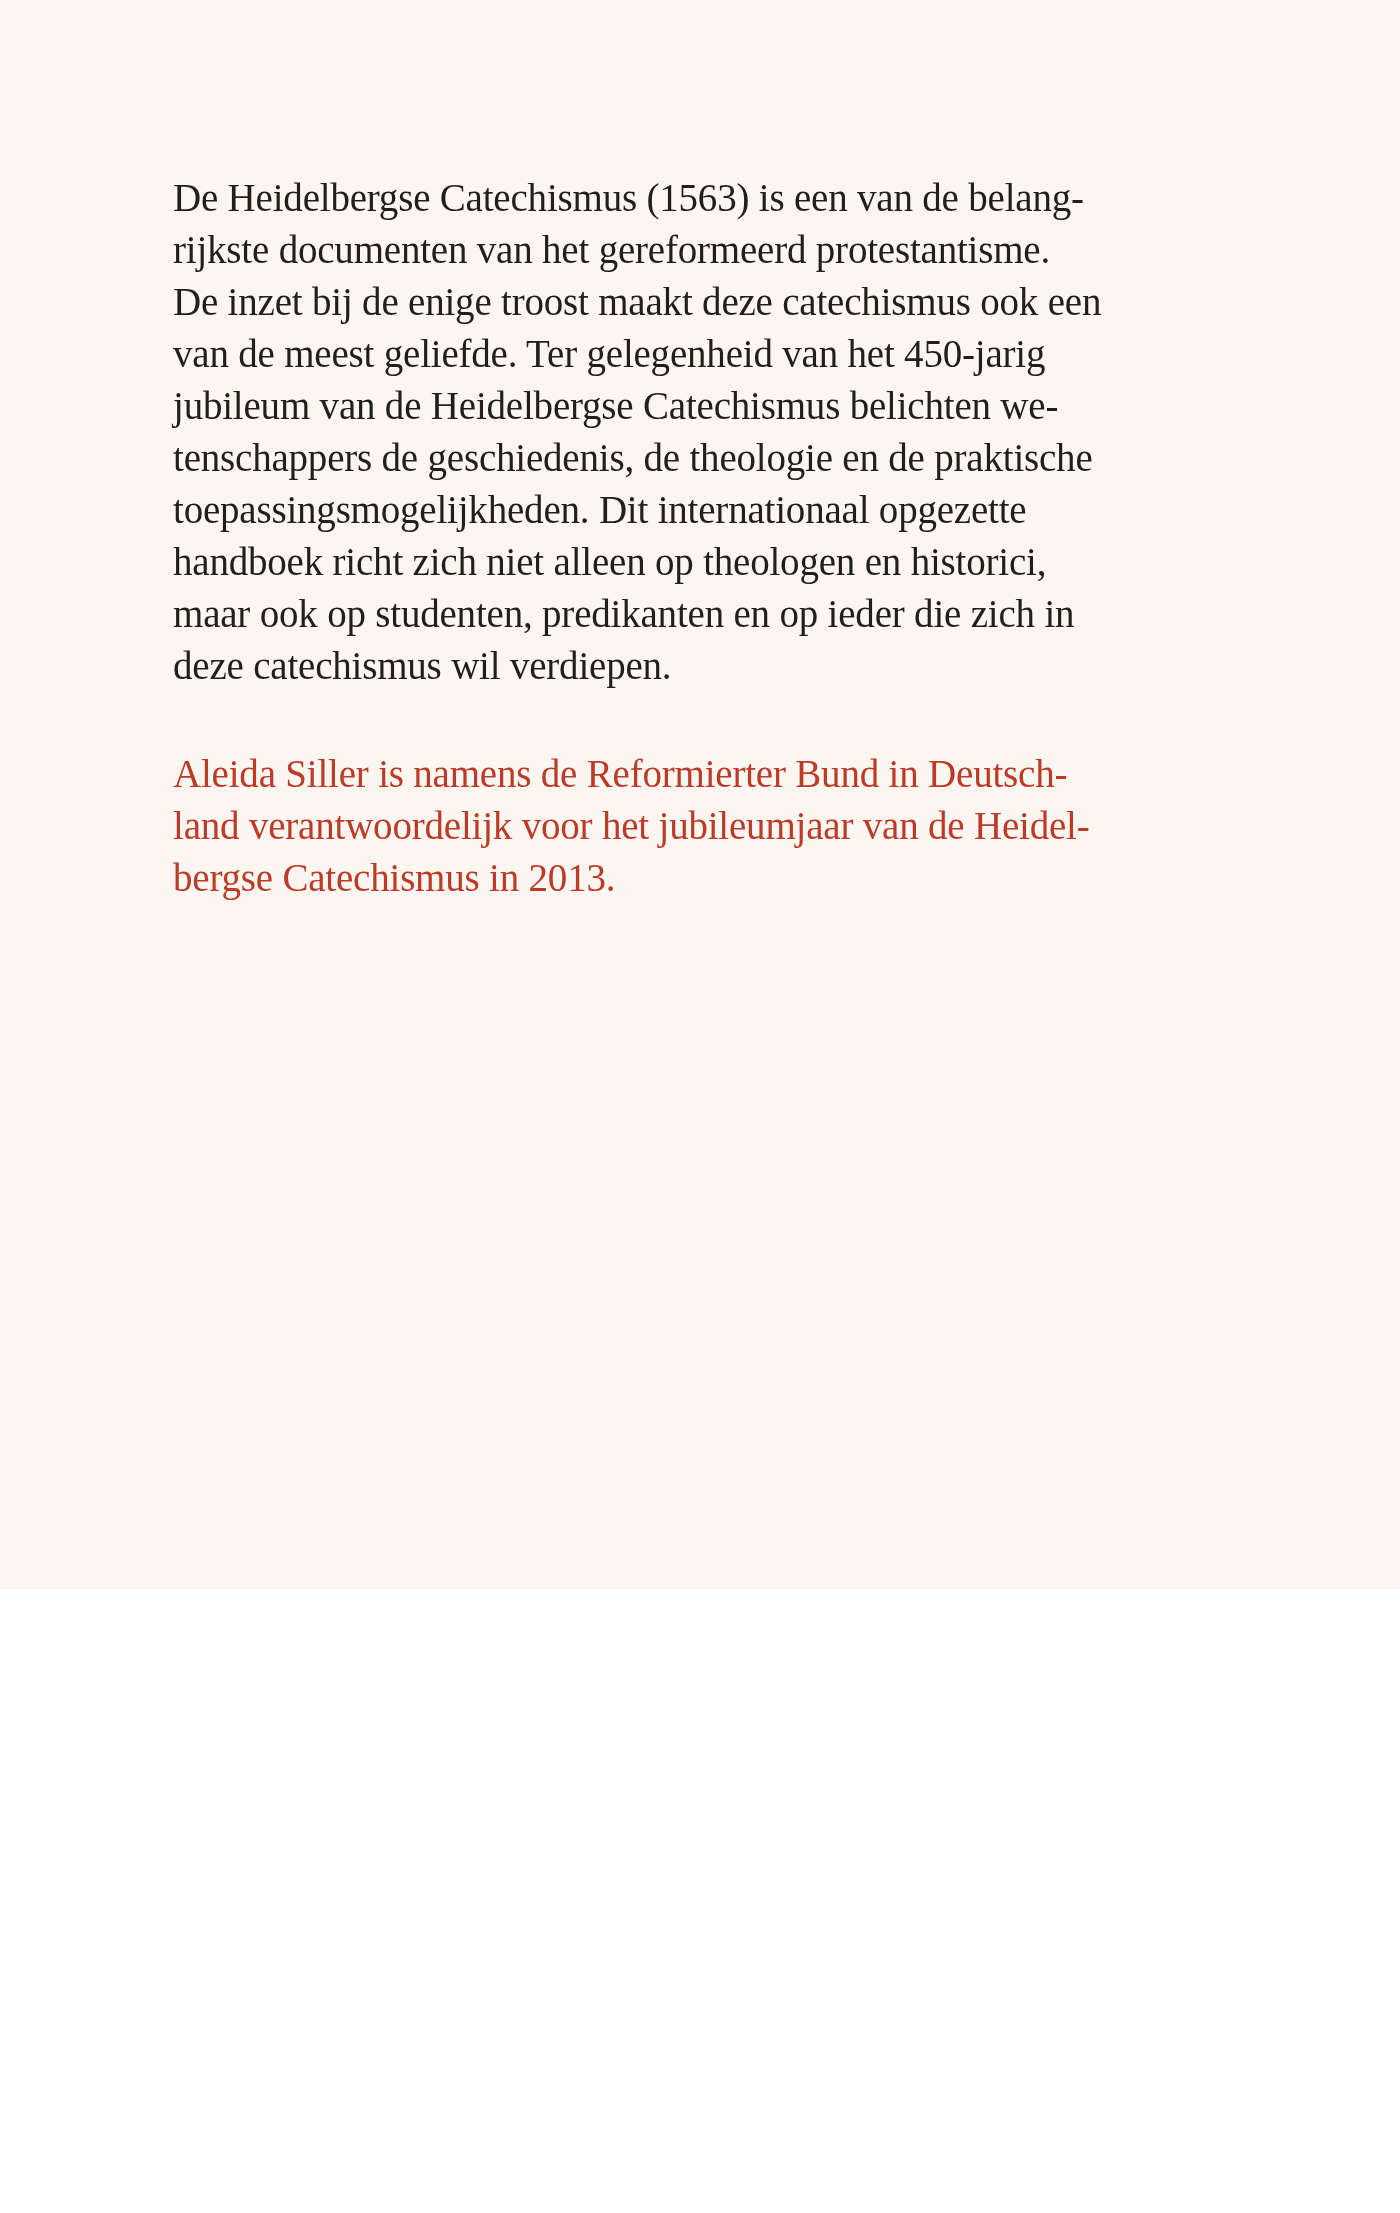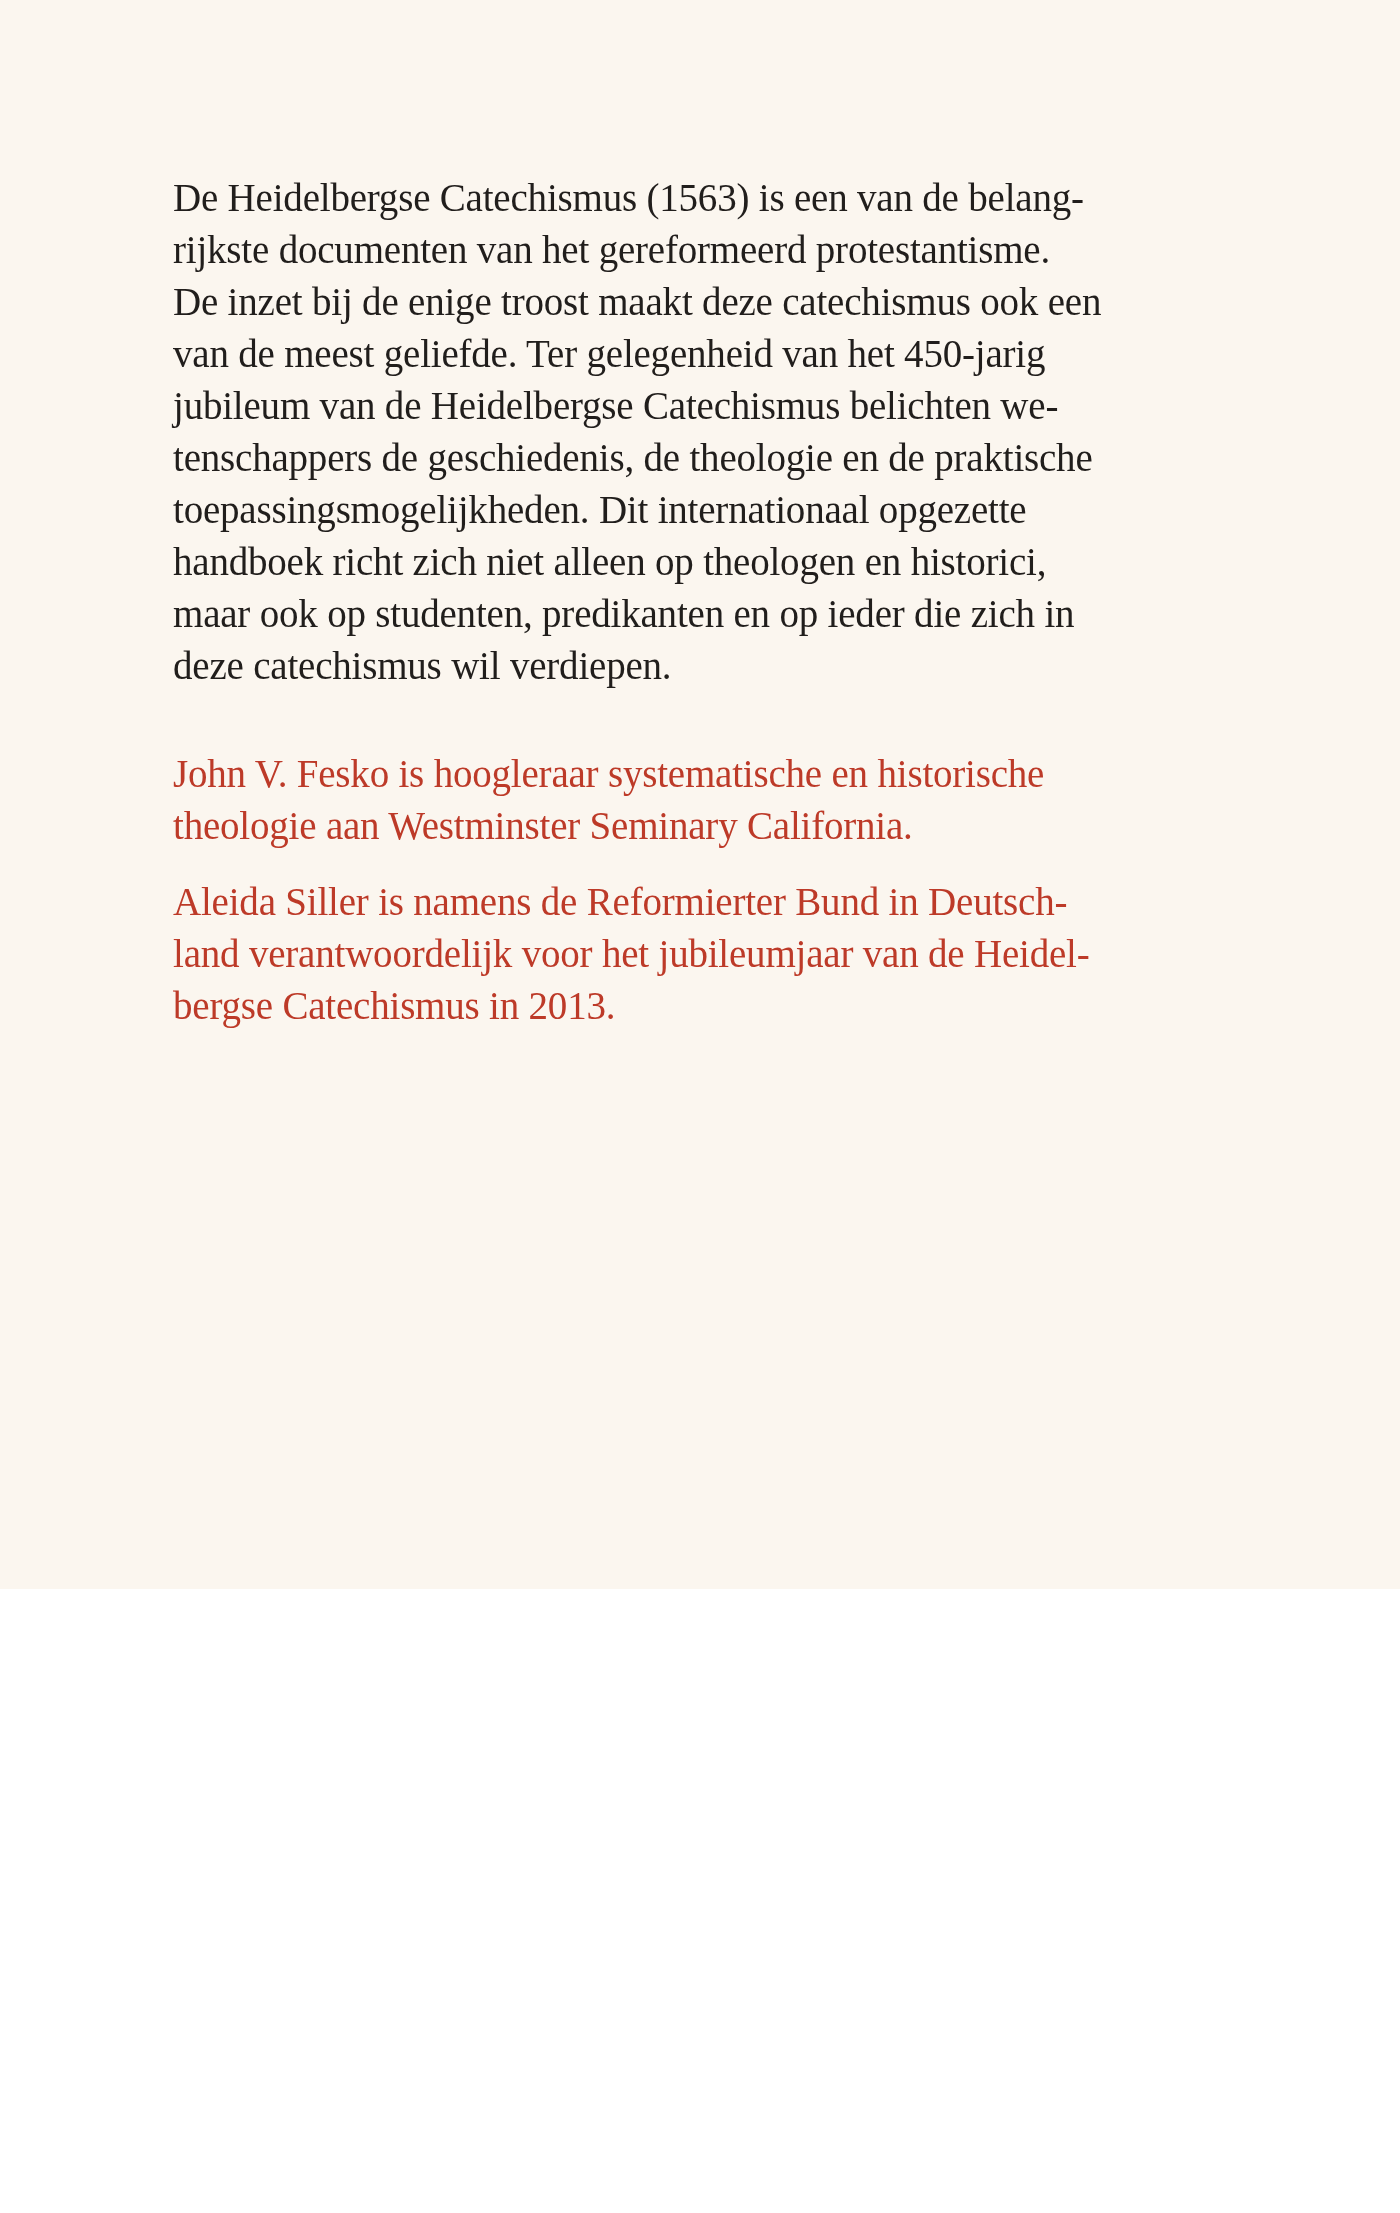--- a/index.html
+++ b/index.html
@@ -86,22 +86,20 @@
 De inzet bij de enige troost maakt deze catechismus ook een
 van de meest geliefde. Ter gelegenheid van het 450-jarig
 jubileum van de Heidelbergse Catechismus belichten we-
 tenschappers de geschiedenis, de theologie en de praktische
 toepassingsmogelijkheden. Dit internationaal opgezette
 handboek richt zich niet alleen op theologen en historici,
 maar ook op studenten, predikanten en op ieder die zich in
 deze catechismus wil verdiepen.</div>
 
   <div class="authors">
-    <p>John V. Fesko is hoogleraar systematische en historische
-theologie aan Westminster Seminary California.</p>
     <p>Aleida Siller is namens de Reformierter Bund in Deutsch-
 land verantwoordelijk voor het jubileumjaar van de Heidel-
 bergse Catechismus in 2013.</p>
   </div>
 
   <div class="kok">
     <span class="label">uitgeverij</span>
     <div class="sq tan"></div>
     <div class="sq navy"></div>
     <div class="sq white"></div>

